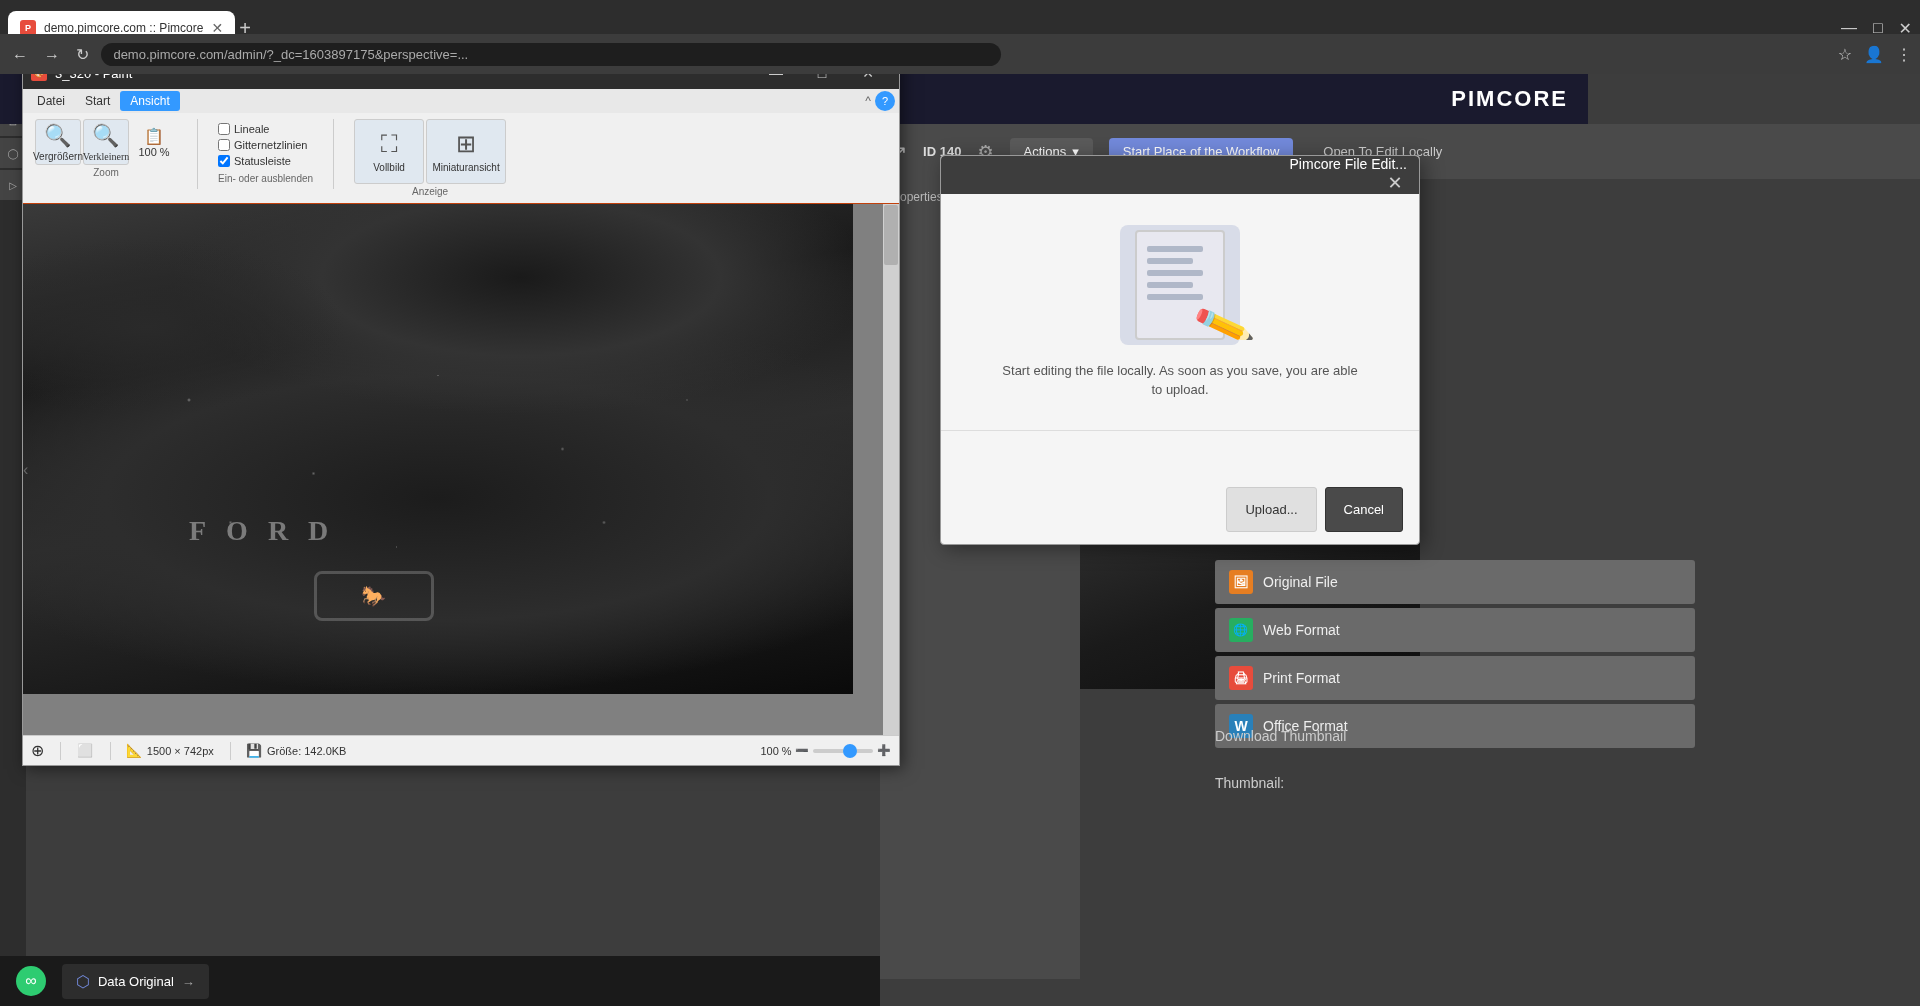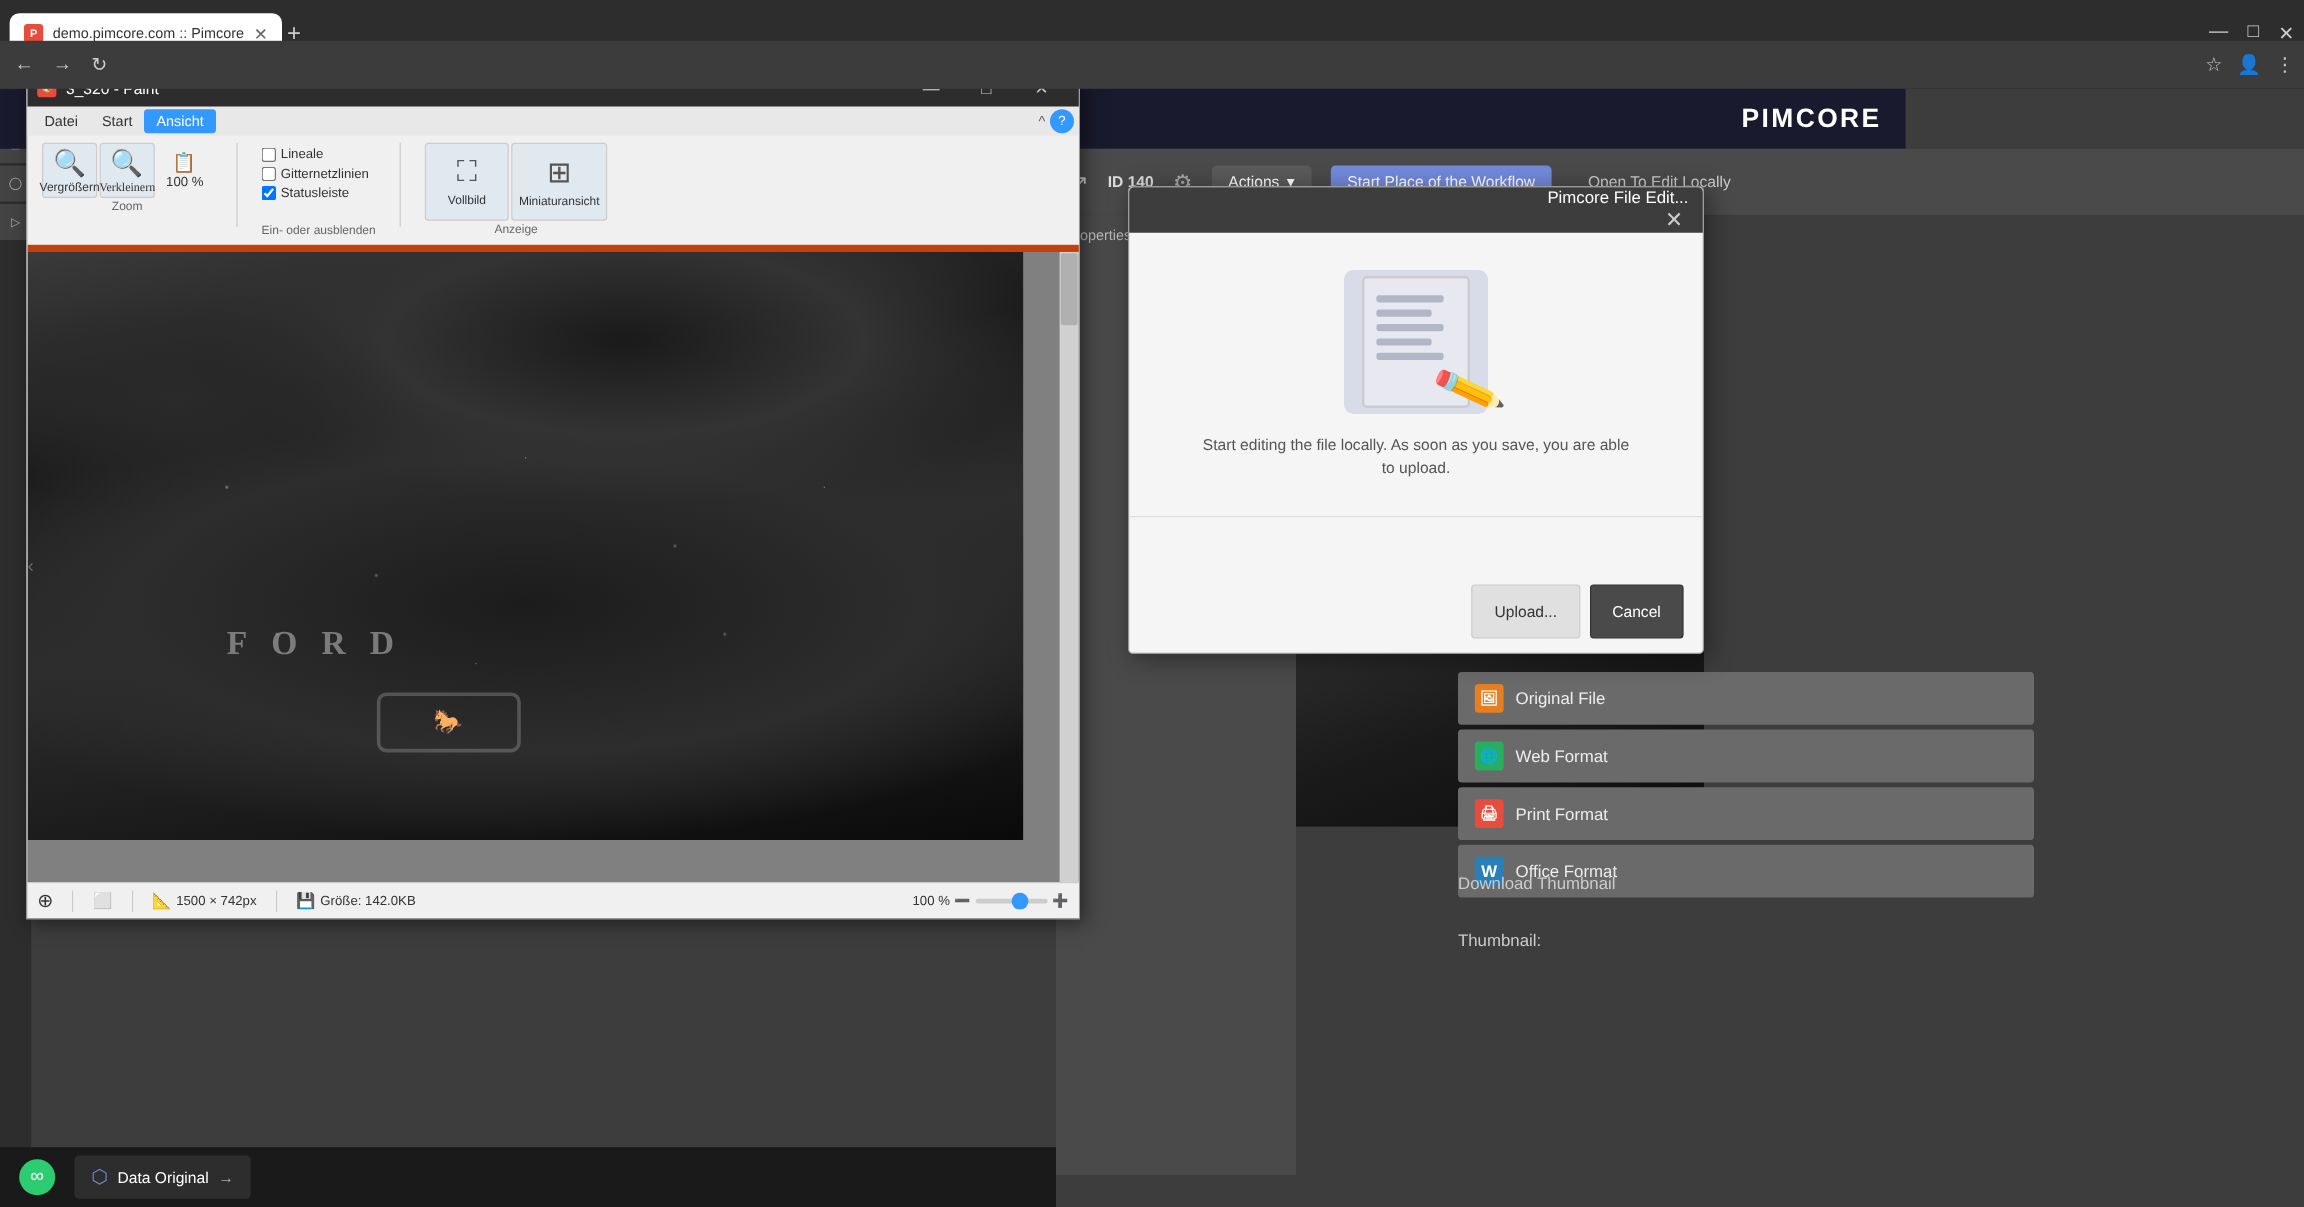--- a/index.html
+++ b/index.html
@@ -114,21 +114,21 @@
     .paint-titlebar {
       background: #2d2d2d; height: 32px; display: flex; align-items: center;
       padding: 0 8px; gap: 8px; flex-shrink: 0;
     }
     .paint-titlebar-icon { width: 16px; height: 16px; }
     .paint-titlebar-title { color: white; font-size: 13px; flex: 1; }
     .paint-titlebar-btns { display: flex; gap: 0; }
     .paint-titlebar-btn { width: 46px; height: 32px; display: flex; align-items: center; justify-content: center; color: #ccc; font-size: 14px; cursor: pointer; }
 
     
-    .paint-ribbon { background: #f0f0f0; border-bottom: 6px solid #c2410c; flex-shrink: 0; }
+    .paint-ribbon { background: #f0f0f0; border-bottom: 1px solid #c2410c; flex-shrink: 0; }
     .paint-menu-bar { display: flex; gap: 0; background: #e8e8e8; padding: 2px 4px; }
     .paint-menu-item {
       padding: 3px 10px; font-size: 12px; color: #333; cursor: pointer; border-radius: 3px;
     }
     .paint-menu-item.active { background: #3399ff; color: white; }
 
     .paint-toolbar { display: flex; align-items: flex-start; padding: 6px 12px; gap: 20px; }
     .zoom-btns { display: flex; gap: 2px; }
     .zoom-btn { width: 46px; height: 46px; background: #e0e8f0; border: 1px solid #ccc; border-radius: 3px; cursor: pointer; display: flex; align-items: center; justify-content: center; }
     .zoom-text-btn { width: 46px; height: 46px; display: flex; flex-direction: column; align-items: center; justify-content: center; font-size: 12px; color: #333; }
@@ -218,20 +218,21 @@
     <span>—</span>
     <span>□</span>
     <span>✕</span>
   </div>
 </div>
 
 <div class="address-bar-row">
   <span class="nav-btn">←</span>
   <span class="nav-btn">→</span>
   <span class="nav-btn">↻</span>
+  <div class="address-bar">demo.pimcore.com/admin/?_dc=1603897175&amp;perspective=...</div>
   <div class="ab-icons">
     <span>☆</span>
     <span>👤</span>
     <span>⋮</span>
   </div>
 </div>
 
 <div class="pimcore-bg"></div>
 
 <div class="pimcore-toolbar">
@@ -332,21 +333,21 @@
           <div class="zoom-text-btn">
             <span style="font-size:16px;">📋</span>
             <span style="font-size:11px;">100 %</span>
           </div>
         </div>
         <div style="font-size:10px;color:#666;text-align:center;">Zoom</div>
       </div>
 
       <div style="width:1px;background:#ccc;height:70px;"></div>
 
-      <div style="display:flex;flex-direction:column;gap:20px;">
+      <div style="display:flex;flex-direction:column;gap:6px;">
         <div class="view-checkbox-group">
           <label class="view-checkbox">
             <input type="checkbox" style=""> 
               <span>Lineale</span>
           </label>
           <label class="view-checkbox">
             <input type="checkbox" style=""> 
               <span>Gitternetzlinien</span>
           </label>
           <label class="view-checkbox">

